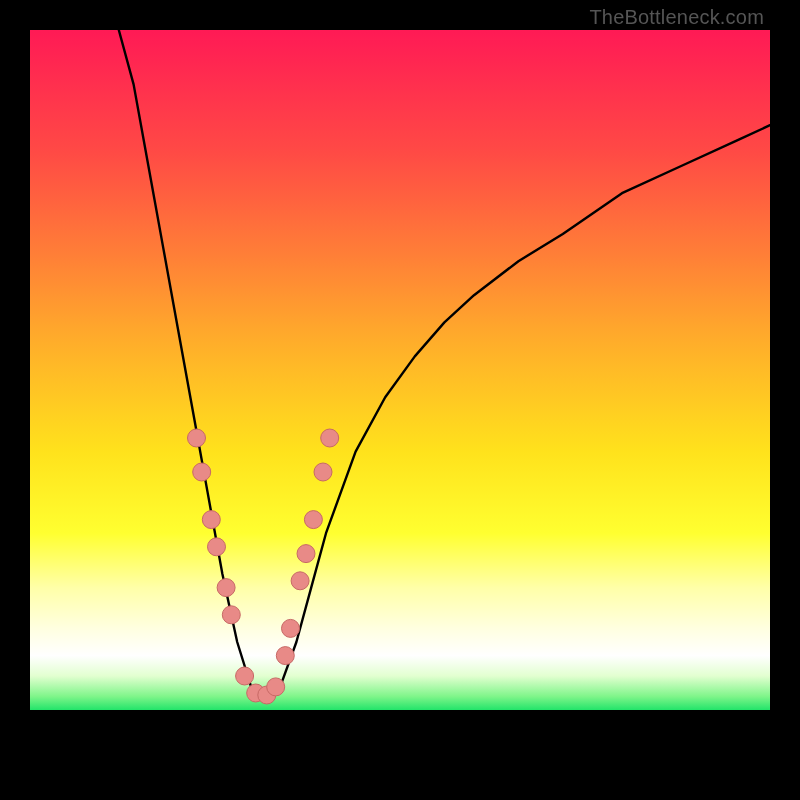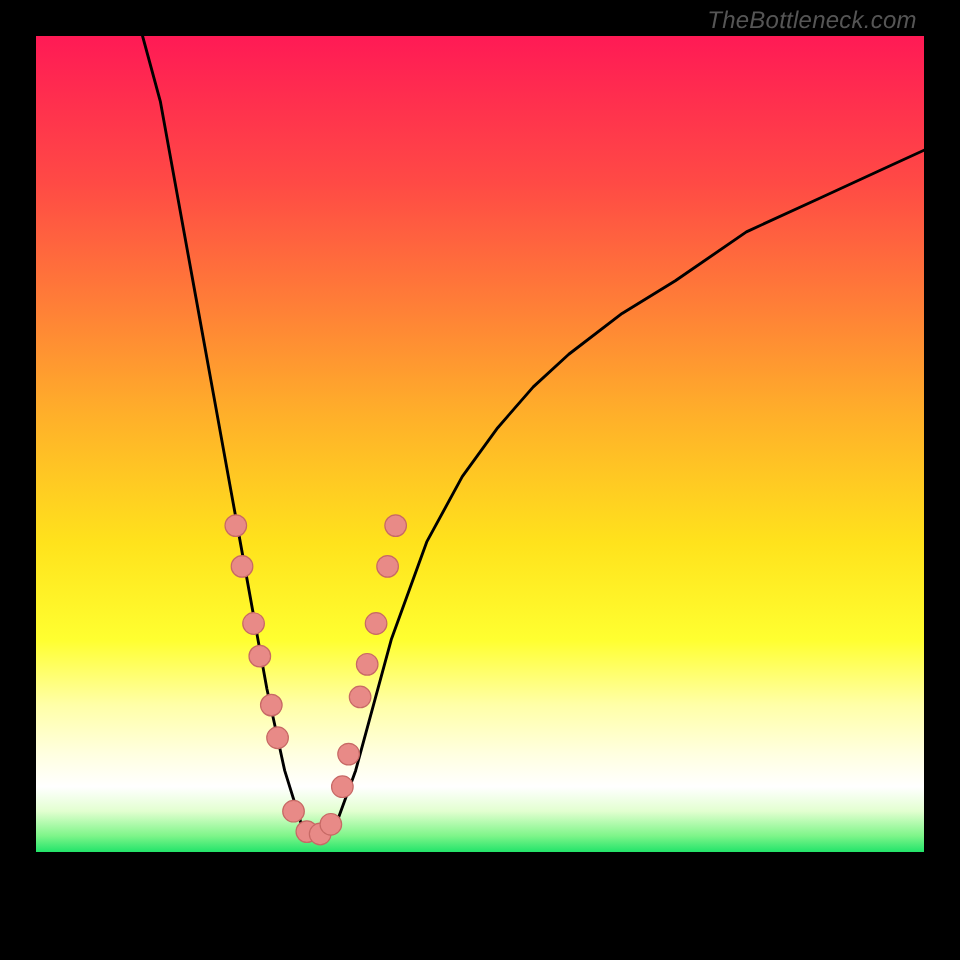--- a/index.html
+++ b/index.html
@@ -48,21 +48,20 @@
     height: 60px;
     background: #000;
   }
   .watermark {
     position: absolute;
     right: 36px;
     top: 6px;
     color: #555;
     font-size: 20px;
     letter-spacing: 0.2px;
-    font-style: italic;
   }
   svg.curve-layer {
     position: absolute;
     left: 0; top: 0;
     width: 740px;
     height: 740px;
     pointer-events: none;
   }
 </style>
 </head>

